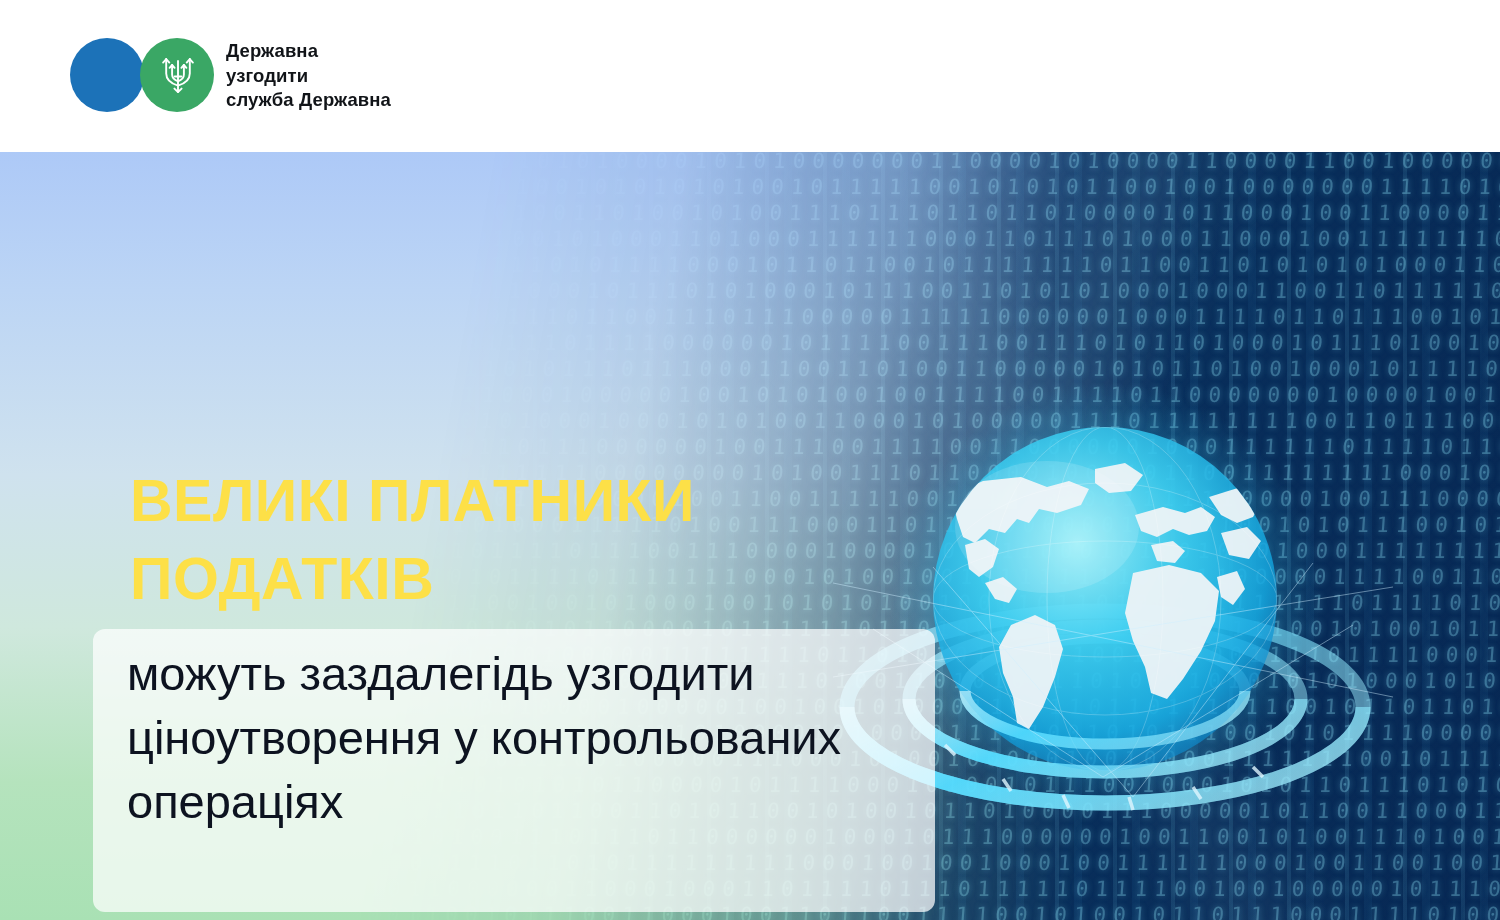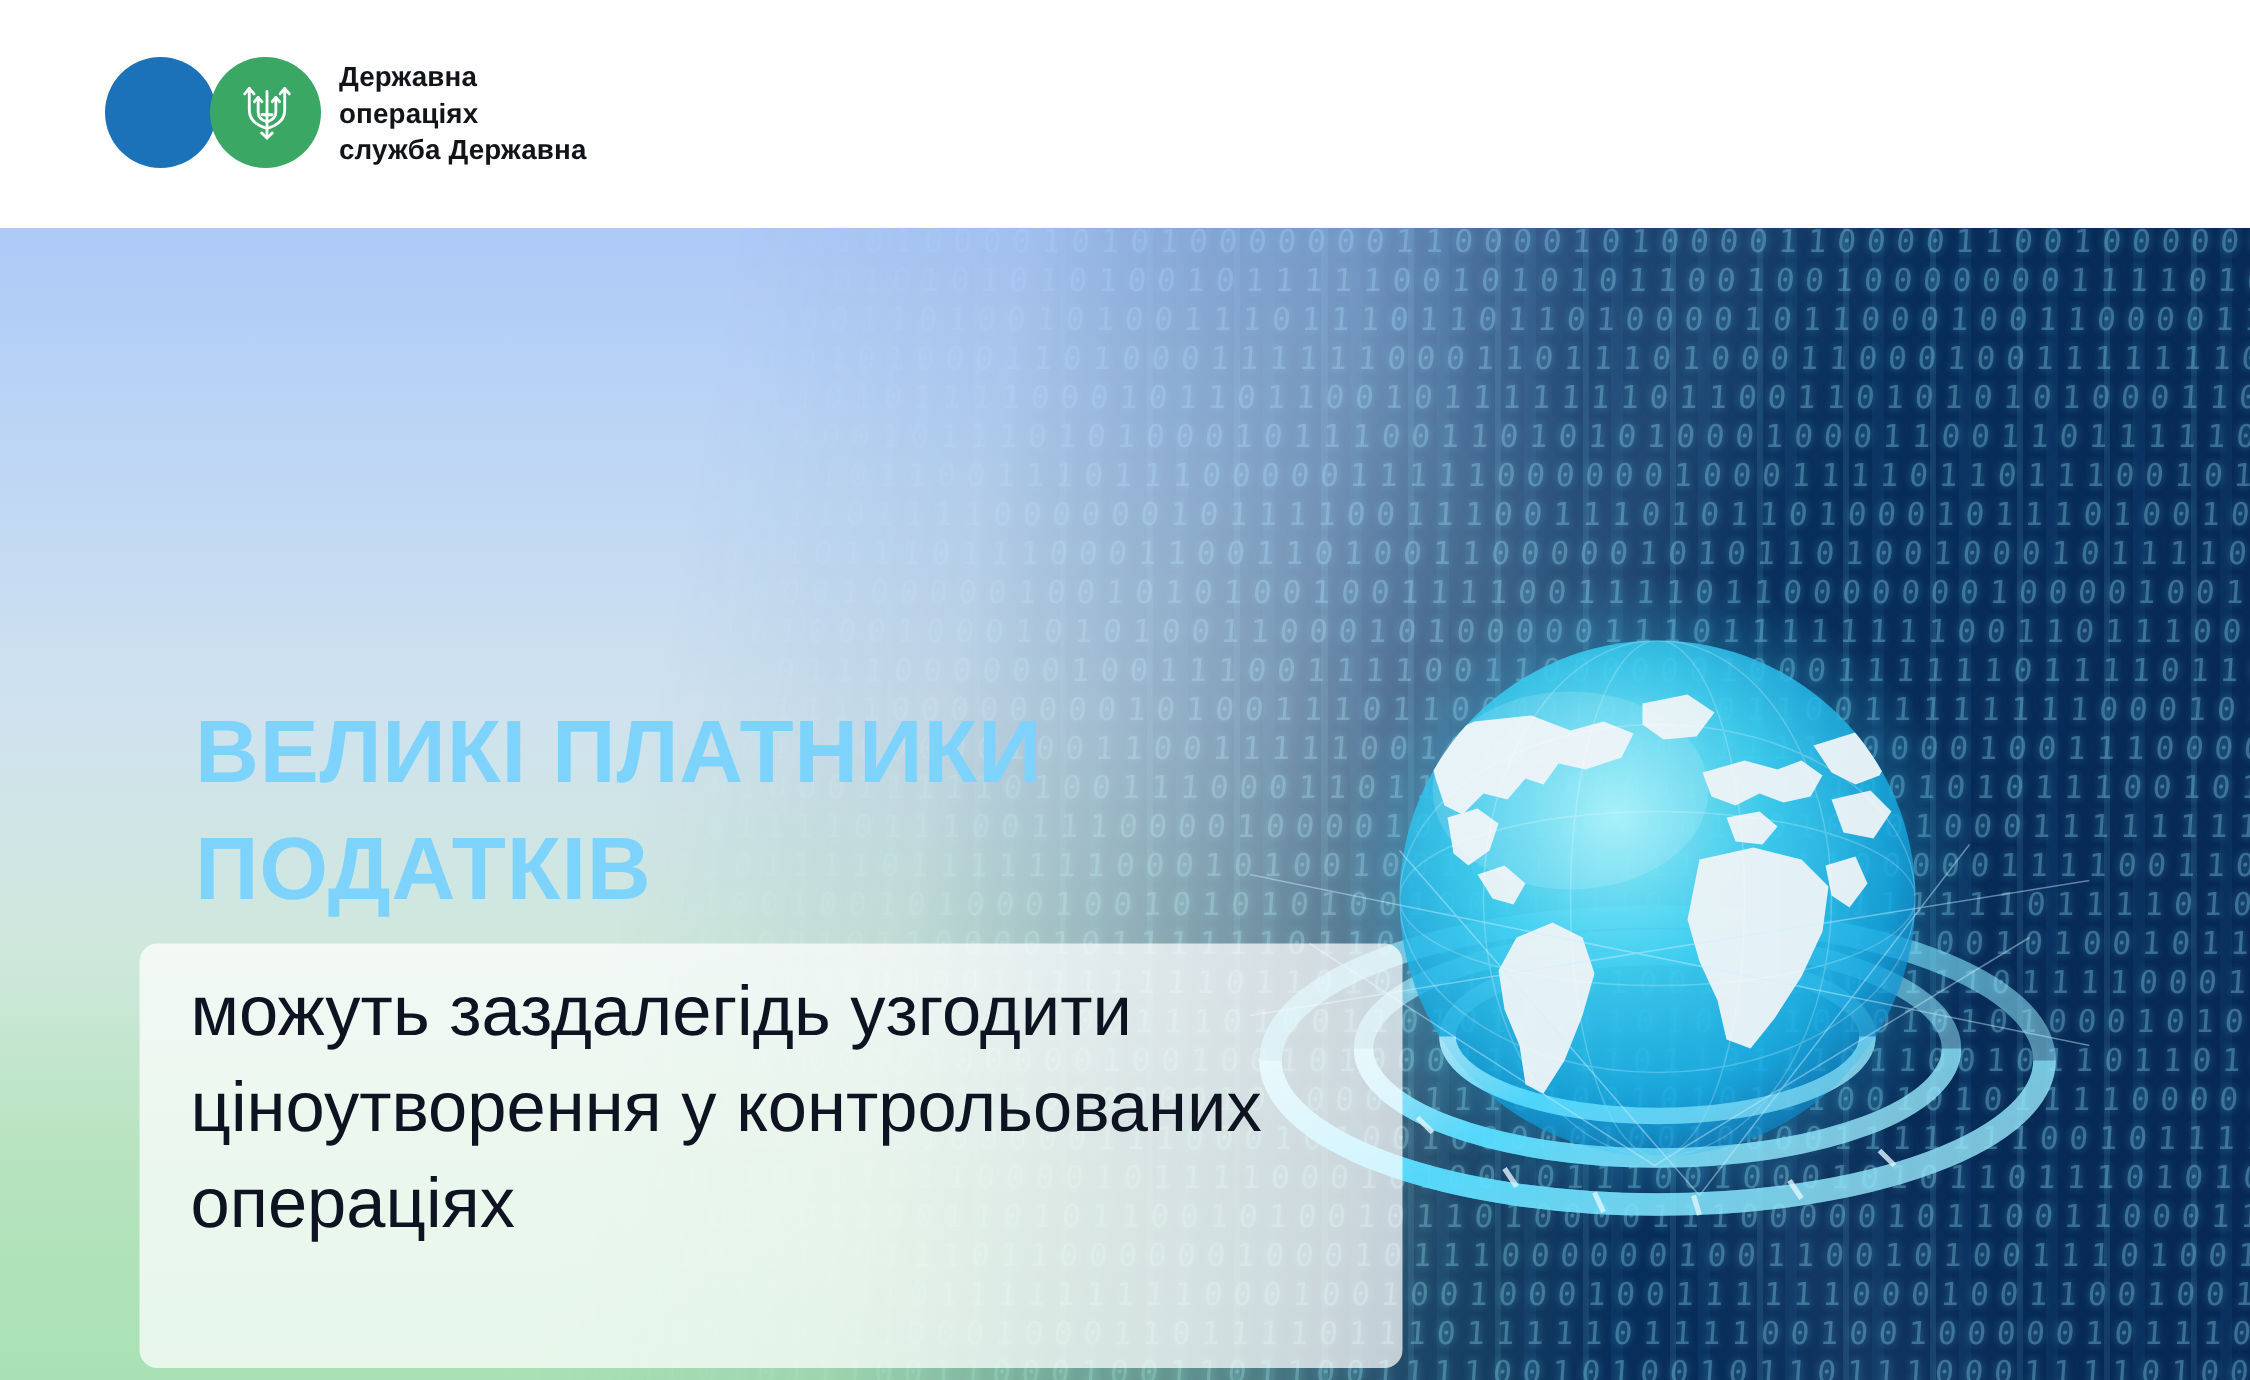--- a/index.html
+++ b/index.html
@@ -100,21 +100,21 @@
     position:absolute; left:1075px; top:243px;
     font-size:132px; font-weight:700; letter-spacing:2px; line-height:1;
     color:rgba(233,238,242,.93);
     z-index:20; user-select:none;
   }
 
   
   .headline{
     position:absolute; left:130px; top:310px; width:760px;
     font-size:59px; font-weight:700; line-height:78px;
-    letter-spacing:.5px; color:#7dd3fc; text-transform:uppercase;
+    letter-spacing:.5px; color:#fde047; text-transform:uppercase;
     z-index:30;
   }
 
   
   .panel{
     position:absolute; left:93px; top:477px; width:842px; height:283px;
     background:rgba(255,255,255,.72);
     border-radius:12px;
     z-index:25;
   }
@@ -145,21 +145,21 @@
             <path d="M12.1 11 V20.6 C12.1 24 14.4 26.1 18 27.3 C21.6 26.1 23.9 24 23.9 20.6 V11"></path>
             <path d="M12.1 11 L9.6 13.8 M12.1 11 L14.6 13.8"></path>
             <path d="M23.9 11 L21.4 13.8 M23.9 11 L26.4 13.8"></path>
             <path d="M14.6 22.5 H21.4"></path>
           </g>
         </svg>
       </div>
 
       <div class="logo-text">
         <div>Державна</div>
-        <div>операціях</div>
+        <div>узгодити</div>
         <div>служба Державна</div>
       </div>
 
     </div>
   </div>
 
   <div class="stage">
 
     <div class="bg-digital"></div>
     <div class="bg-columns"></div>

